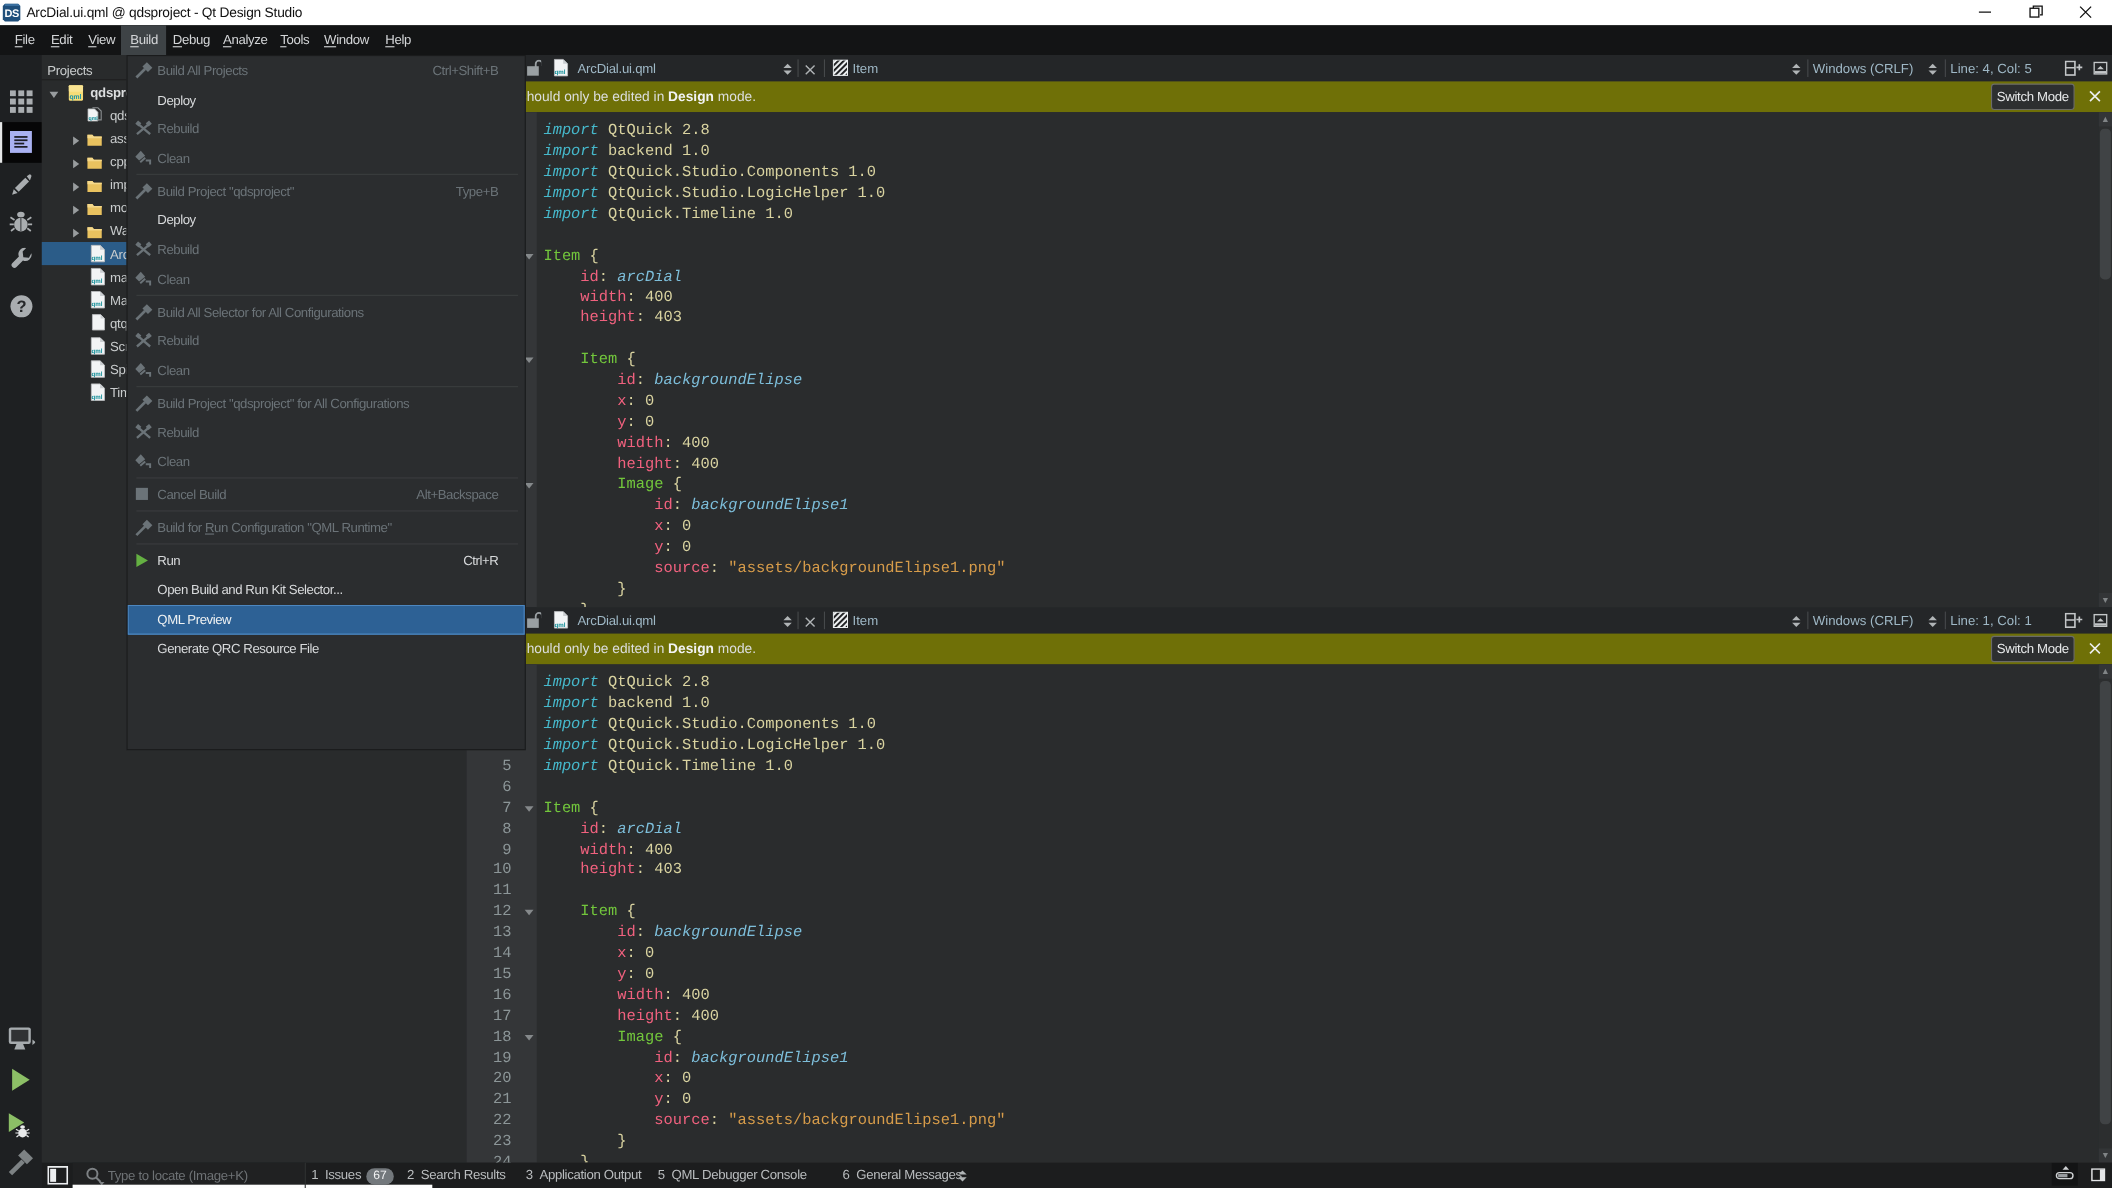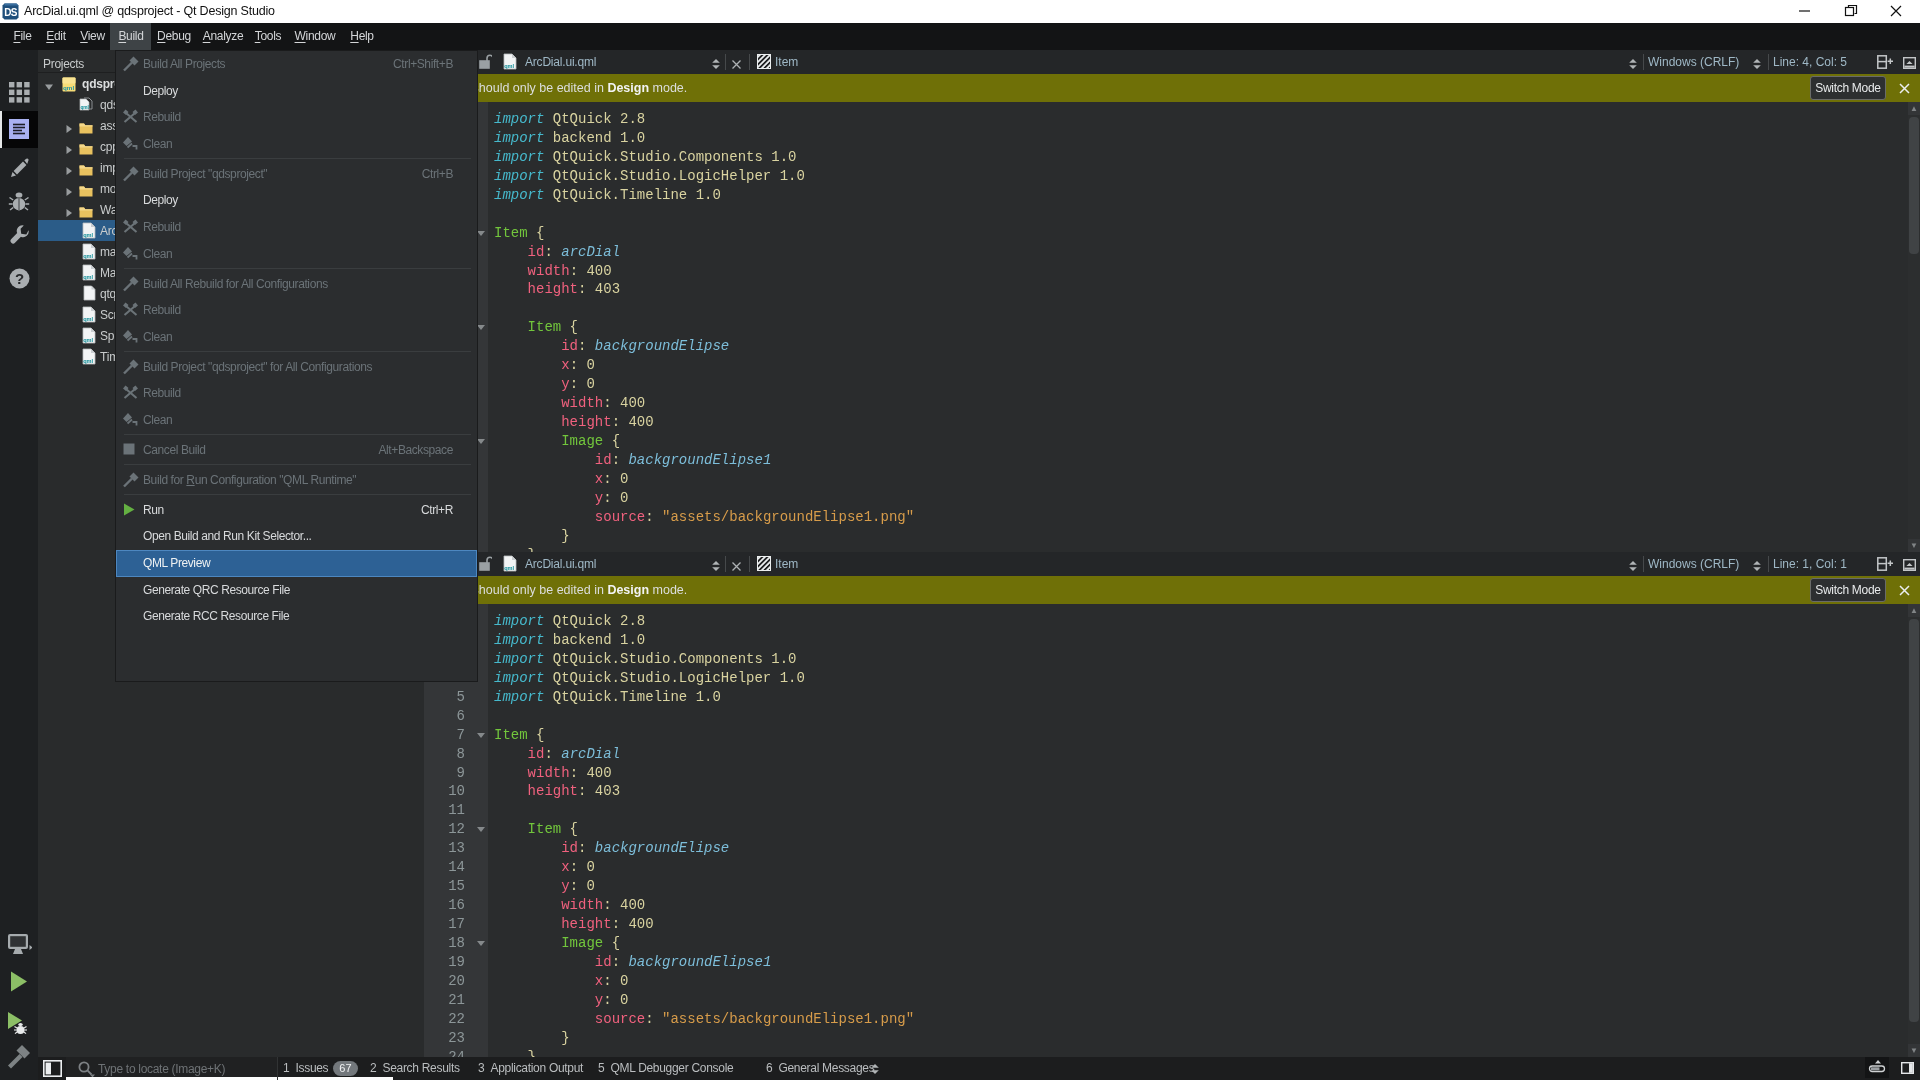--- a/index.html
+++ b/index.html
@@ -787,21 +787,21 @@
       <div></div>
     </div>
 <div class="mi dis">
       <span class="mic"><svg width="17" height="17" viewBox="0 0 17 17">
           <g stroke="#6b7378" fill="#6b7378">
             <path d="M2 14.5 L10 6.5" stroke-width="2.4" fill="none"></path>
             <path d="M7.5 4.5 L11.5 0.5 L16.5 5.5 L12.5 9.5 Z" stroke-width="0"></path>
           </g>
         </svg></span>
       <span class="mlb">Build Project "qdsproject"</span>
-      <span class="msc">Ctrl+B</span>
+      <span class="msc">Type+B</span>
     </div>
 <div class="mi">
       <span class="mic"></span>
       <span class="mlb">Deploy</span>
     </div>
 <div class="mi dis">
       <span class="mic"><svg width="17" height="15" viewBox="0 0 17 15">
           <g stroke="#6b7378" stroke-width="2.1" fill="#6b7378">
             <path d="M4 4 L14.5 13" fill="none"></path>
             <path d="M13 4 L2.5 13" fill="none"></path>
@@ -824,21 +824,21 @@
 <div class="msep">
       <div></div>
     </div>
 <div class="mi dis">
       <span class="mic"><svg width="17" height="17" viewBox="0 0 17 17">
           <g stroke="#6b7378" fill="#6b7378">
             <path d="M2 14.5 L10 6.5" stroke-width="2.4" fill="none"></path>
             <path d="M7.5 4.5 L11.5 0.5 L16.5 5.5 L12.5 9.5 Z" stroke-width="0"></path>
           </g>
         </svg></span>
-      <span class="mlb">Build All Rebuild for All Configurations</span>
+      <span class="mlb">Build All Selector for All Configurations</span>
     </div>
 <div class="mi dis">
       <span class="mic"><svg width="17" height="15" viewBox="0 0 17 15">
           <g stroke="#6b7378" stroke-width="2.1" fill="#6b7378">
             <path d="M4 4 L14.5 13" fill="none"></path>
             <path d="M13 4 L2.5 13" fill="none"></path>
             <path d="M1 3.5 L3.5 0.5 L6.5 3 L4 6 Z" stroke-width="0"></path>
             <path d="M10.5 3 L13.5 0.5 L16 3.5 L13 6 Z" stroke-width="0"></path>
           </g>
         </svg></span>
@@ -924,17 +924,13 @@
       <span class="mlb">Open Build and Run Kit Selector...</span>
     </div>
 <div class="mi sel">
       <span class="mic"></span>
       <span class="mlb">QML Preview</span>
     </div>
 <div class="mi">
       <span class="mic"></span>
       <span class="mlb">Generate QRC Resource File</span>
     </div>
-<div class="mi">
-      <span class="mic"></span>
-      <span class="mlb">Generate RCC Resource File</span>
-    </div>
 </div>
 
 </body></html>

